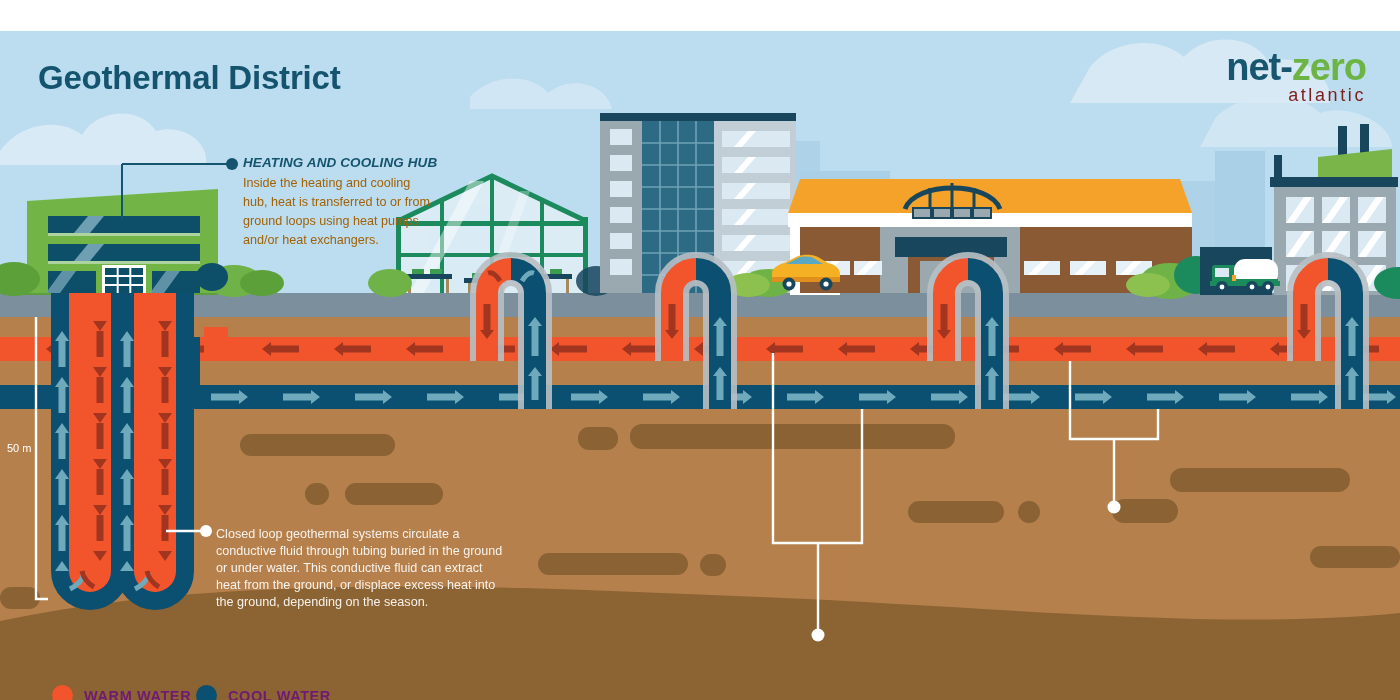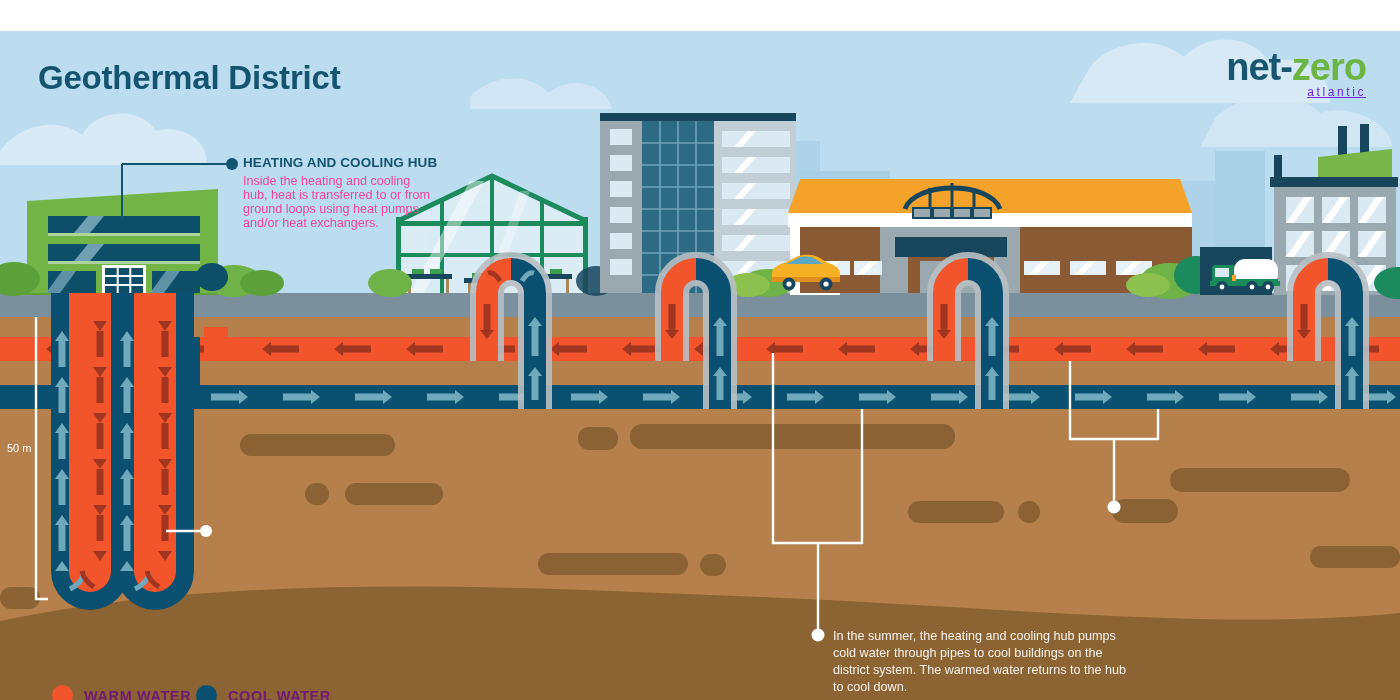--- a/index.html
+++ b/index.html
@@ -1,40 +1,40 @@
 <!DOCTYPE html>
 <html><head>
 <meta charset="utf-8">
 <style>
   html,body{margin:0;padding:0;background:#fff;}
   body{font-family:"Liberation Sans", sans-serif;}
   #stage{position:relative;width:1400px;height:700px;overflow:hidden;margin-top:31px;}
   #stage svg.layer{position:absolute;left:0;top:0;width:1400px;height:700px;}
   .txt{position:absolute;}
   #title{left:38px;top:28px;font-size:33px;line-height:38px;font-weight:bold;color:#14546e;letter-spacing:-0.2px;}
-  .callout-head{font-size:13.5px;font-weight:bold;color:#14546e;letter-spacing:0.1px;}
-  .callout-body{font-size:12.6px;line-height:14px;color:#ec4899;}
+  .callout-head{font-size:13.5px;font-weight:bold;color:#14546e;letter-spacing:0.1px;font-style:italic;}
+  .callout-body{font-size:12.6px;line-height:19px;color:#a16207;}
   .callout-white{font-size:12.6px;line-height:17px;color:#f7f2ec;}
   #hub-callout{left:243px;top:124px;width:195px;}
   #hub-callout .callout-body{margin-top:4px;}
   #loop-callout{left:216px;top:495px;width:292px;}
   #summer-callout{left:833px;top:597px;width:305px;}
   #shallow-callout{left:1130px;top:467px;width:180px;}
   #depth-label{left:7px;top:411px;font-size:11px;color:#ffffff;}
   .legend{position:absolute;bottom:0;left:0;width:1400px;height:62px;}
   .legend-item{position:absolute;top:16px;display:flex;align-items:center;gap:11px;}
   .legend-dot{width:21px;height:21px;border-radius:50%;}
   .legend-label{font-size:14.5px;font-weight:bold;color:#701a75;letter-spacing:0.6px;}
   #legend-warm{left:52px;}
   #legend-cool{left:196px;text-align:center;}
   #logo{position:absolute;right:34px;top:16px;text-align:right;}
   #logo .word{font-size:38px;line-height:40px;font-weight:bold;letter-spacing:-1px;}
   #logo .n1{color:#18566f;}
   #logo .n2{color:#6cb544;}
-  #logo .sub{font-size:12px;color:#6d28d9;letter-spacing:2.6px;margin-top:-2px;text-decoration:underline;}
+  #logo .sub{font-size:18px;color:#7f1d1d;letter-spacing:2.6px;margin-top:-2px;}
 </style>
 </head>
 <body>
 
 <div id="stage">
 
   <svg class="layer" viewBox="0 0 1400 700">
     <defs>
       <clipPath id="clipAll">
           <rect x="0" y="0" width="1400" height="700"></rect>
@@ -504,24 +504,24 @@
   <div id="logo">
     <div class="word"><span class="n1">net-</span><span class="n2">zero</span></div>
     <div class="sub">atlantic</div>
   </div>
 
   <div id="hub-callout" class="txt">
     <div class="callout-head">HEATING AND COOLING HUB</div>
     <div class="callout-body">Inside the heating and cooling hub, heat is transferred to or from ground loops using heat pumps and/or heat exchangers.</div>
   </div>
 
-
-  <div id="summer-callout" class="txt">
-    <div class="callout-white">In the summer, the heating and cooling hub pumps cold water through pipes to cool buildings on the district system. The warmed water returns to the hub to cool down.</div>
+  <div id="loop-callout" class="txt">
+    <div class="callout-white">Closed loop geothermal systems circulate a conductive fluid through tubing buried in the ground or under water. This conductive fluid can extract heat from the ground, or displace excess heat into the ground, depending on the season.</div>
   </div>
+
 
 
   <div id="depth-label" class="txt">50 m</div>
 
   <div class="legend">
     <div class="legend-item" id="legend-warm">
       <span class="legend-dot" style="background:#F2552C"></span>
       <span class="legend-label">WARM WATER</span>
     </div>
     <div class="legend-item" id="legend-cool">

